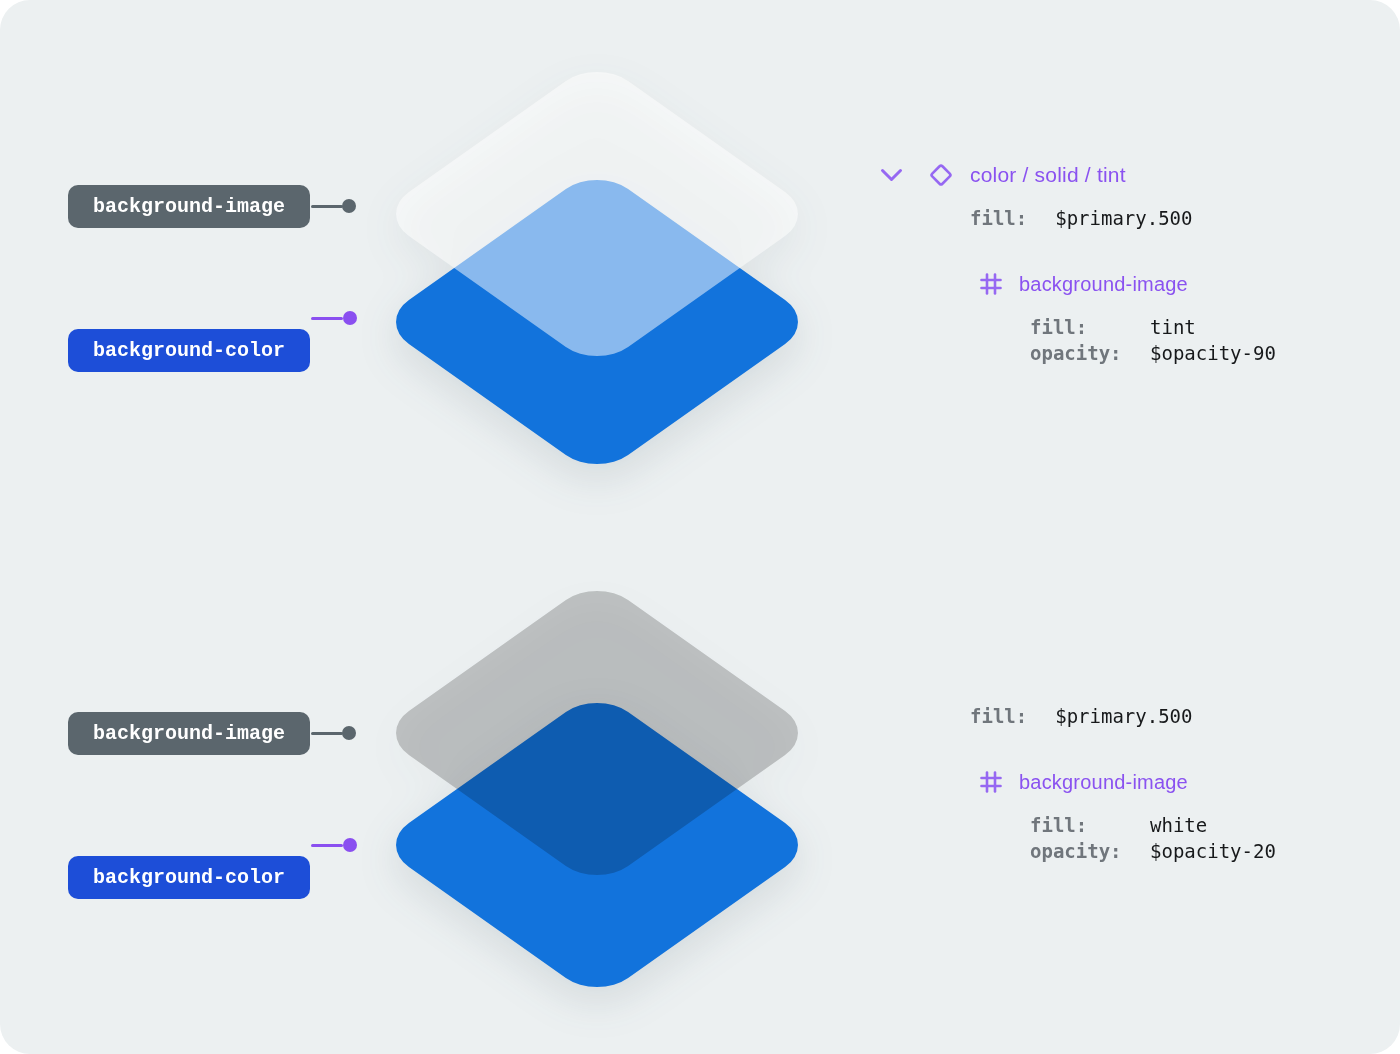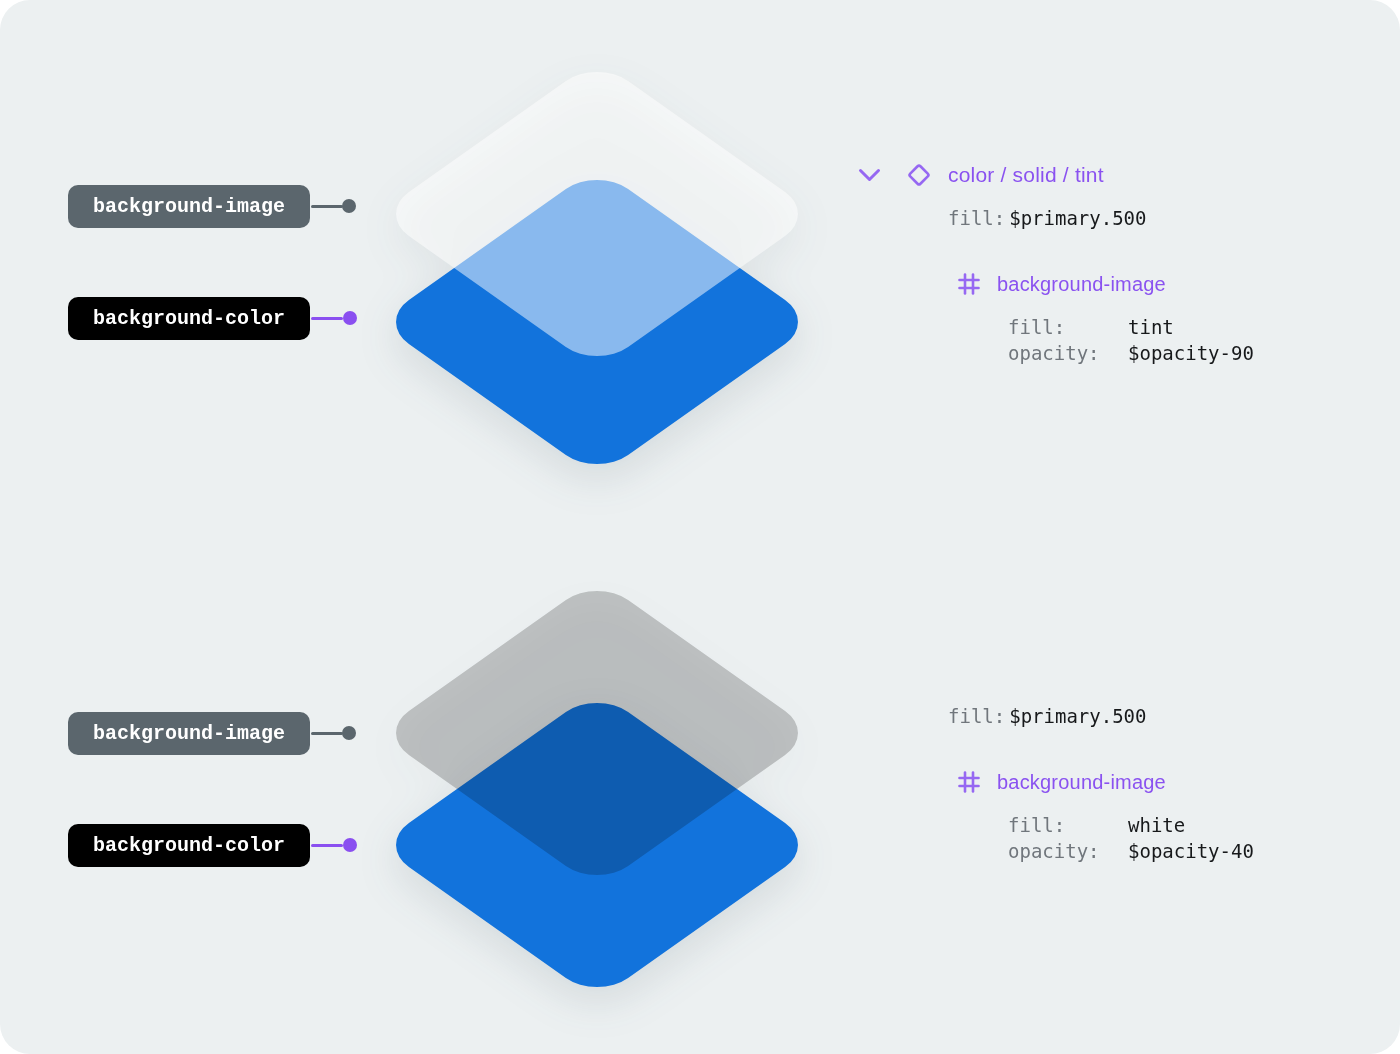--- a/index.html
+++ b/index.html
@@ -23,41 +23,41 @@
   .diamond.overlay-black { background:rgba(0,0,0,0.2); }
 
   
   .badge {
     position:absolute; height:43px; display:flex; align-items:center;
     padding:0 25px; border-radius:10px;
     font-family:"Liberation Mono", monospace; font-size:20px; font-weight:700;
     color:#ffffff; white-space:nowrap;
   }
   .badge.slate  { background:#5B666D; }
-  .badge.purple { background:#000000; }
+  .badge.purple { background:#1d4ed8;margin-top:32px; }
   .leader { position:absolute; height:3px; width:32px; border-radius:2px; }
   .leader.slate  { background:#5B666D; }
   .leader.purple { background:#8A4FF0; }
   .dot { position:absolute; width:14px; height:14px; border-radius:50%; }
   .dot.slate  { background:#5B666D; }
   .dot.purple { background:#8A4FF0; }
 
   
-  .panel { position:absolute; left:858px; width:480px; }
+  .panel { position:absolute; left:880px; width:480px; }
   .panel-header { display:flex; align-items:center; height:30px; }
   .panel-header .chev { width:23px; display:flex; justify-content:center; }
   .panel-header .comp { margin-left:23px; width:30px; display:flex; justify-content:center; }
   .panel-title {
     margin-left:14px; font-size:21px; font-weight:500; color:#8A52F0; letter-spacing:0.2px;
   }
   .mono  { font-family:"DejaVu Sans Mono","Liberation Mono",monospace; font-size:19px; }
-  .lab   { color:#70767C; }
+  .lab   { color:#70767C;font-weight:bold; }
   .val   { color:#17191B; }
   .fill-row { margin:16px 0 0 90px; line-height:24px; white-space:nowrap; }
-  .fill-row .val { margin-left:4px; }
+  .fill-row .val { margin-left:28px; }
   .child-header { margin:40px 0 0 98px; display:flex; align-items:center; height:28px; }
   .child-name { margin-left:15px; font-size:20px; font-weight:500; color:#8A52F0; letter-spacing:0.2px; }
   .props { margin:16px 0 0 150px; }
   .prop-row { display:flex; line-height:26px; }
   .prop-row .lab { width:120px; }
 
   svg { display:block; }
 </style>
 </head>
 <body>
@@ -157,18 +157,18 @@
       </span>
       <span class="child-name">background-image</span>
     </div>
     <div class="props mono">
       <div class="prop-row">
         <span class="lab">fill:</span>
         <span class="val">white</span>
       </div>
       <div class="prop-row">
         <span class="lab">opacity:</span>
-        <span class="val">$opacity-40</span>
+        <span class="val">$opacity-20</span>
       </div>
     </div>
   </div>
 
 </div>
 
 </body></html>

